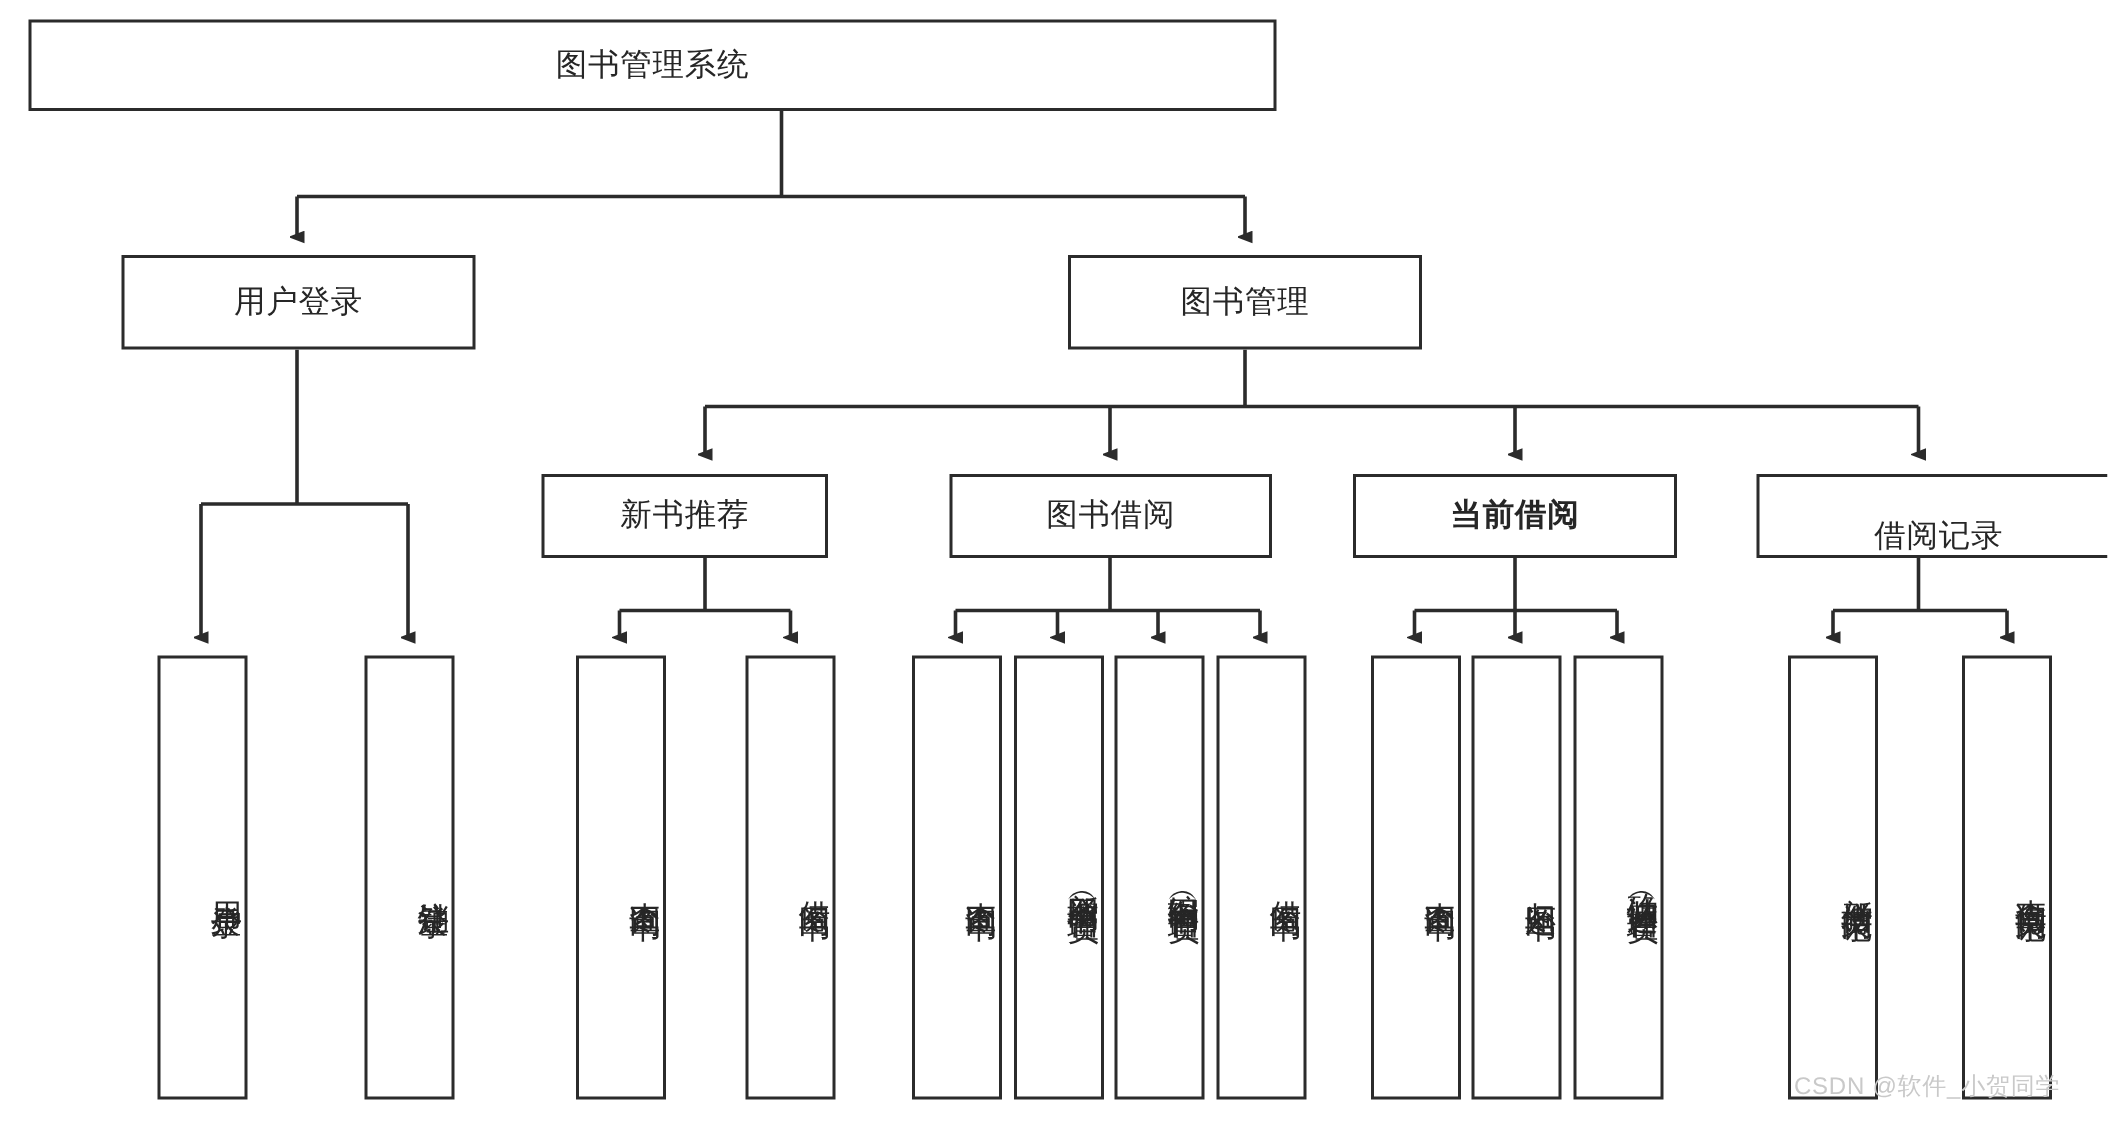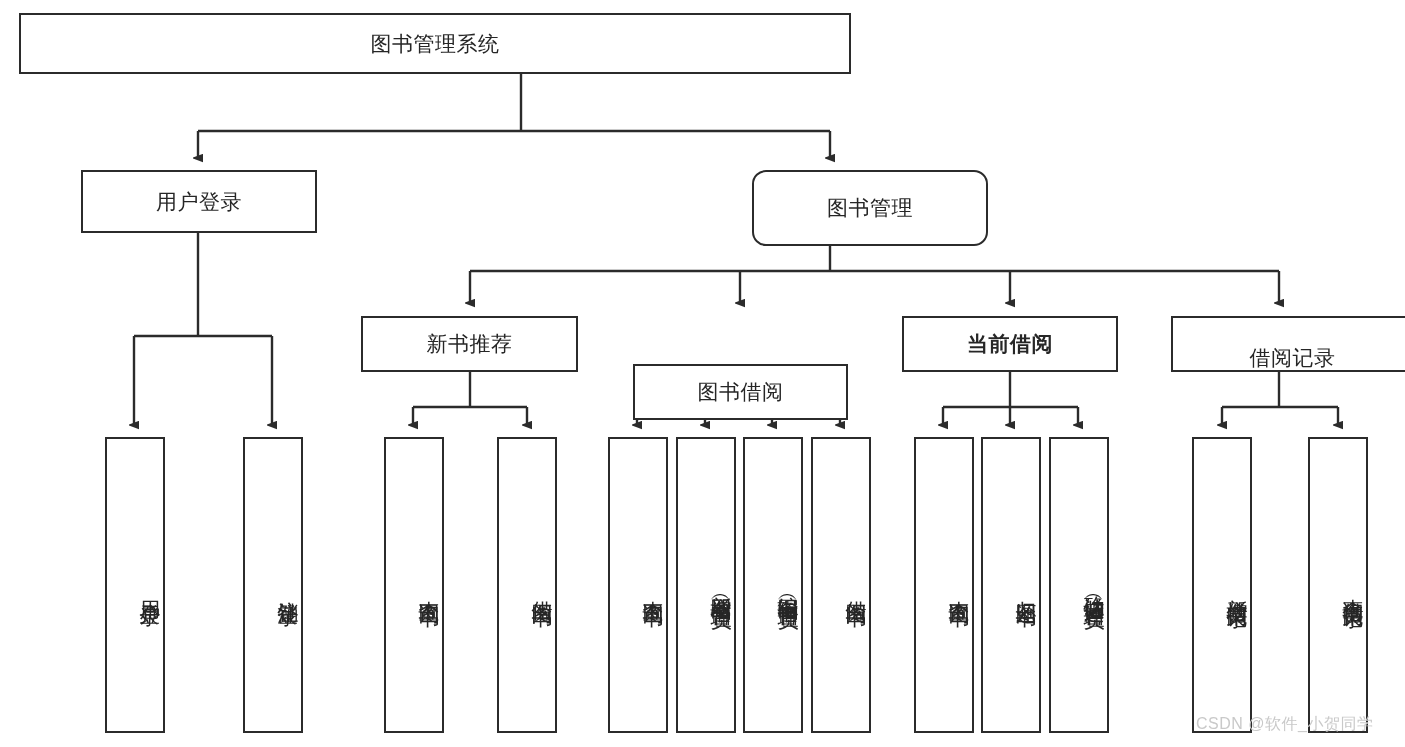--- a/index.html
+++ b/index.html
@@ -118,28 +118,28 @@
     </g>
   </svg>
 
   <div class="node node-h" style="left:19px; top:13px; width:832px; height:61px;">
     <span>图书管理系统</span>
   </div>
 
   <div class="node node-h" style="left:81px; top:170px; width:236px; height:63px;">
     <span>用户登录</span>
   </div>
-  <div class="node node-h" style="left:752px; top:170px; width:236px; height:76px;border-radius:14px;">
+  <div class="node node-h" style="left:712px; top:170px; width:236px; height:63px;">
     <span>图书管理</span>
   </div>
 
-  <div class="node node-h" style="left:361px; top:316px; width:217px; height:56px;">
+  <div class="node node-h" style="left:361px; top:316px; width:191px; height:56px;">
     <span>新书推荐</span>
   </div>
-  <div class="node node-h" style="left:633px; top:316px; width:215px; height:56px;margin-top:48px;">
+  <div class="node node-h" style="left:633px; top:316px; width:215px; height:56px;">
     <span>图书借阅</span>
   </div>
   <div class="node node-h" style="left:902px; top:316px; width:216px; height:56px;font-weight:bold;">
     <span>当前借阅</span>
   </div>
   <div class="node node-h" style="left:1171px; top:316px; width:243px; height:56px;align-items:flex-end;">
     <span>借阅记录</span>
   </div>
 
   <div class="node node-v" style="left:105px; top:437px; width:60px; height:296px;">

